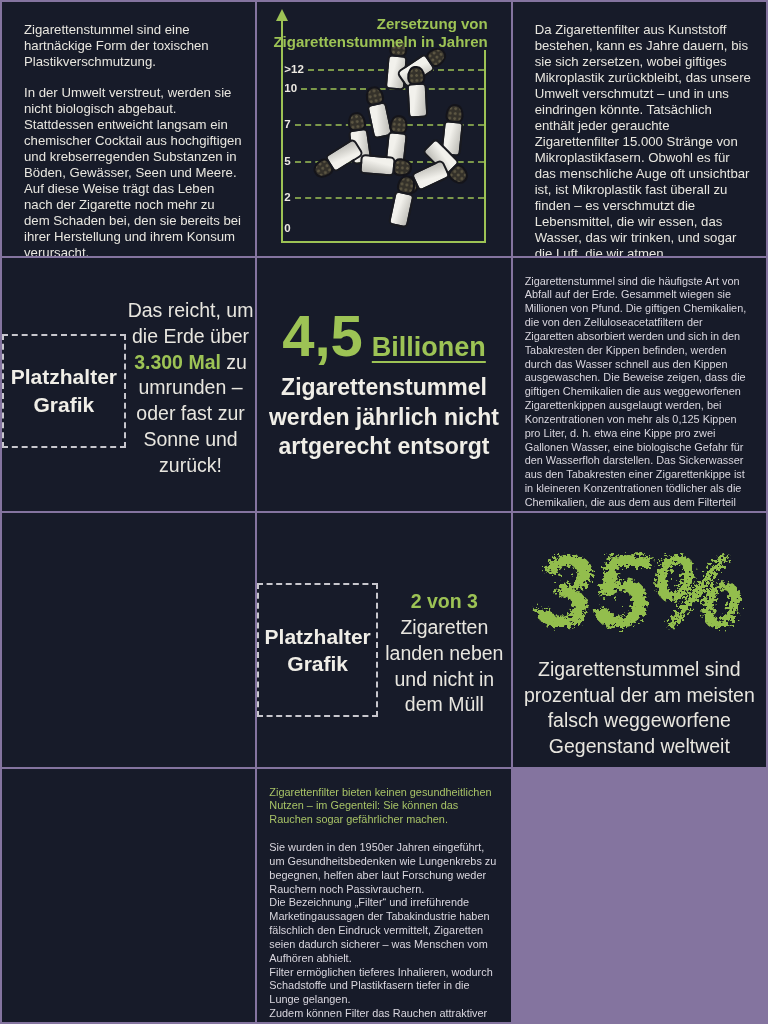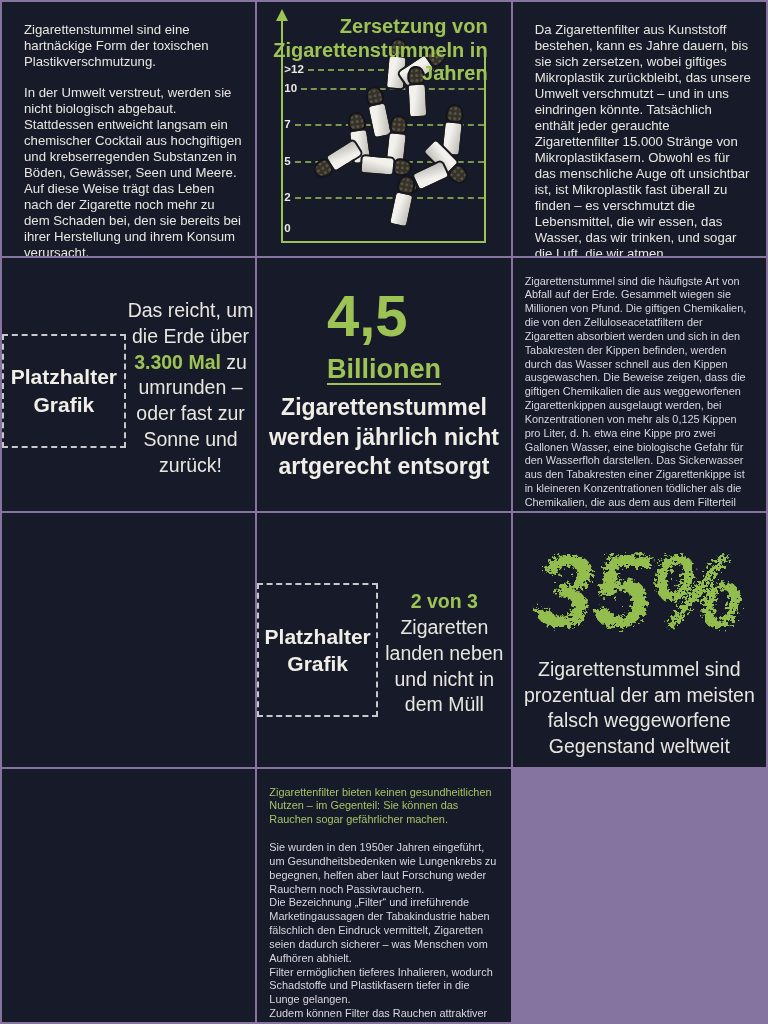--- a/index.html
+++ b/index.html
@@ -21,21 +21,21 @@
   .body-md { color:#e8e6df; font-size:13.2px; line-height:1.21; padding:20px 13px 0 22px; }
   .body-md p + p { margin-top:15px; }
   .body-sm { color:#d9d6de; font-size:10.9px; line-height:1.27; padding:17px 12px 0 12px; }
   .lead-green { color:#a7c266; }
   .accent { color:#9dc355; font-weight:700; }
 
   
   .chart-cell { position:relative; }
   .chart-title {
     position:absolute; top:13px; right:23px; text-align:right;
-    color:#9dc355; font-weight:700; font-size:20px; line-height:1.18;
+    color:#9dc355; font-weight:700; font-size:15px; line-height:1.18;
     white-space:pre-line; z-index:5;
   }
   .y-axis { position:absolute; left:24px; top:18px; bottom:13px; width:2px; background:#9dc355; }
   .y-axis:before {
     content:""; position:absolute; top:-11px; left:-5px;
     border-left:6px solid transparent; border-right:6px solid transparent;
     border-bottom:12px solid #9dc355;
   }
   .x-axis { position:absolute; left:24px; right:25px; bottom:13px; height:2px; background:#9dc355; }
   .chart-right-border { position:absolute; right:25px; top:48px; bottom:13px; width:2px; background:#9dc355; }
@@ -73,21 +73,21 @@
   }
 
   
   .fact-cell { display:flex; flex-direction:row; align-items:center; }
   .fact-text { text-align:center; color:#e8e6df; font-size:19.5px; line-height:1.32; }
 
   .earth-cell .ph-box { margin-top:13px; width:224px; height:114px; }
   .earth-cell .fact-text { margin-top:8px; width:238px; }
 
   .billions-cell { display:flex; flex-direction:column; align-items:center; justify-content:center; }
-  .big-number-row { display:flex; align-items:baseline; gap:9px;flex-direction:column; }
+  .big-number-row { display:flex; align-items:baseline; gap:9px; }
   .big-number { color:#9dc355; font-weight:700; font-size:58px; line-height:1; }
   .big-unit {
     color:#9dc355; font-weight:700; font-size:27px;
     text-decoration:underline; text-decoration-thickness:2px; text-underline-offset:5px;
   }
   .billions-caption {
     margin-top:8px; text-align:center; color:#f0eee7; font-weight:700;
     font-size:23px; line-height:1.28; width:240px;
   }
 

